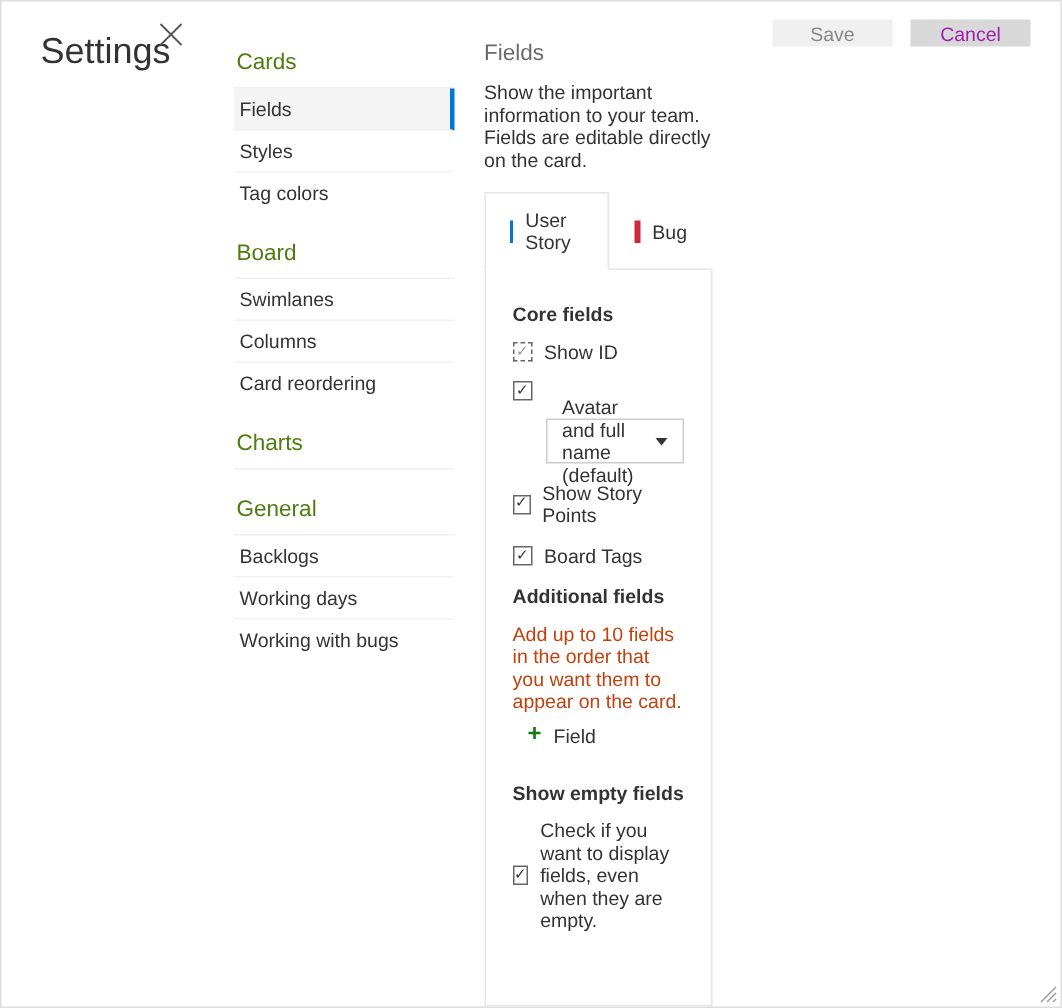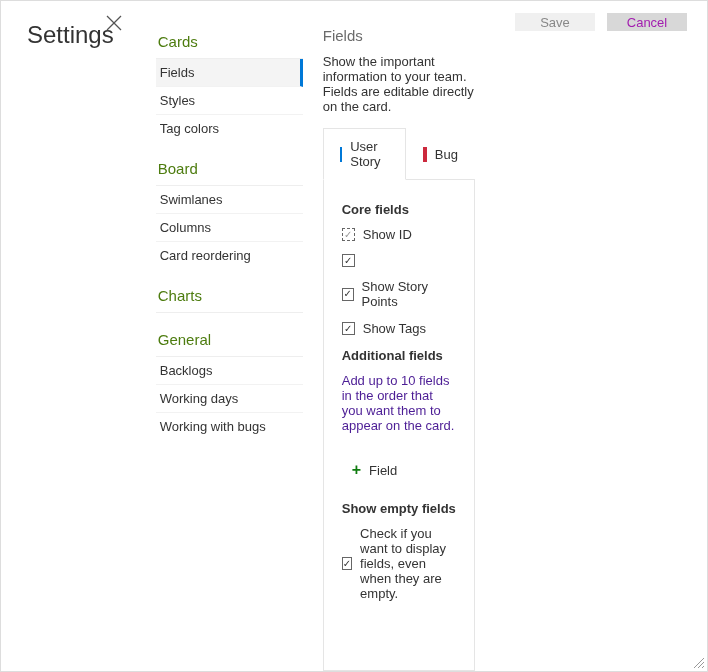--- a/index.html
+++ b/index.html
@@ -105,21 +105,21 @@
   border-bottom: 1px solid #e5e5e5;
   padding: 18px 18px 24px 18px;
   flex: 1;
 }
 .subhead {
   font-weight: 600;
   color: #333;
   margin-bottom: 10px;
   margin-top: 4px;
 }
-.subdesc { color: #4c1d95; font-size: 13px; margin-bottom: 24px; }
+.subdesc { color: #c2410c; font-size: 13px; margin-bottom: 2px; }
 .check-row {
   display: flex;
   align-items: center;
   gap: 8px;
   margin-bottom: 12px;
   color: #333;
 }
 .checkbox {
   width: 13px; height: 13px;
   border: 1px solid #666;
@@ -249,29 +249,33 @@
         <div class="subhead">Core fields</div>
 
         <div class="check-row">
           <span class="checkbox disabled">✓</span>
           <span>Show ID</span>
         </div>
 
         <div class="check-row">
           <span class="checkbox">✓</span>
         </div>
+        <div class="dropdown">
+          <span>Avatar and full name (default)</span>
+          <span class="dropdown-caret"></span>
+        </div>
 
         <div class="check-row">
           <span class="checkbox">✓</span>
           <span>Show Story Points</span>
         </div>
 
         <div class="check-row">
           <span class="checkbox">✓</span>
-          <span>Show Tags</span>
+          <span>Board Tags</span>
         </div>
 
         <div class="subhead">Additional fields</div>
         <div class="subdesc">Add up to 10 fields in the order that you want them to appear on the card.</div>
         <div class="add-field">
           <span class="plus-icon">+</span>
           <span>Field</span>
         </div>
 
         <div class="spacer"></div>

